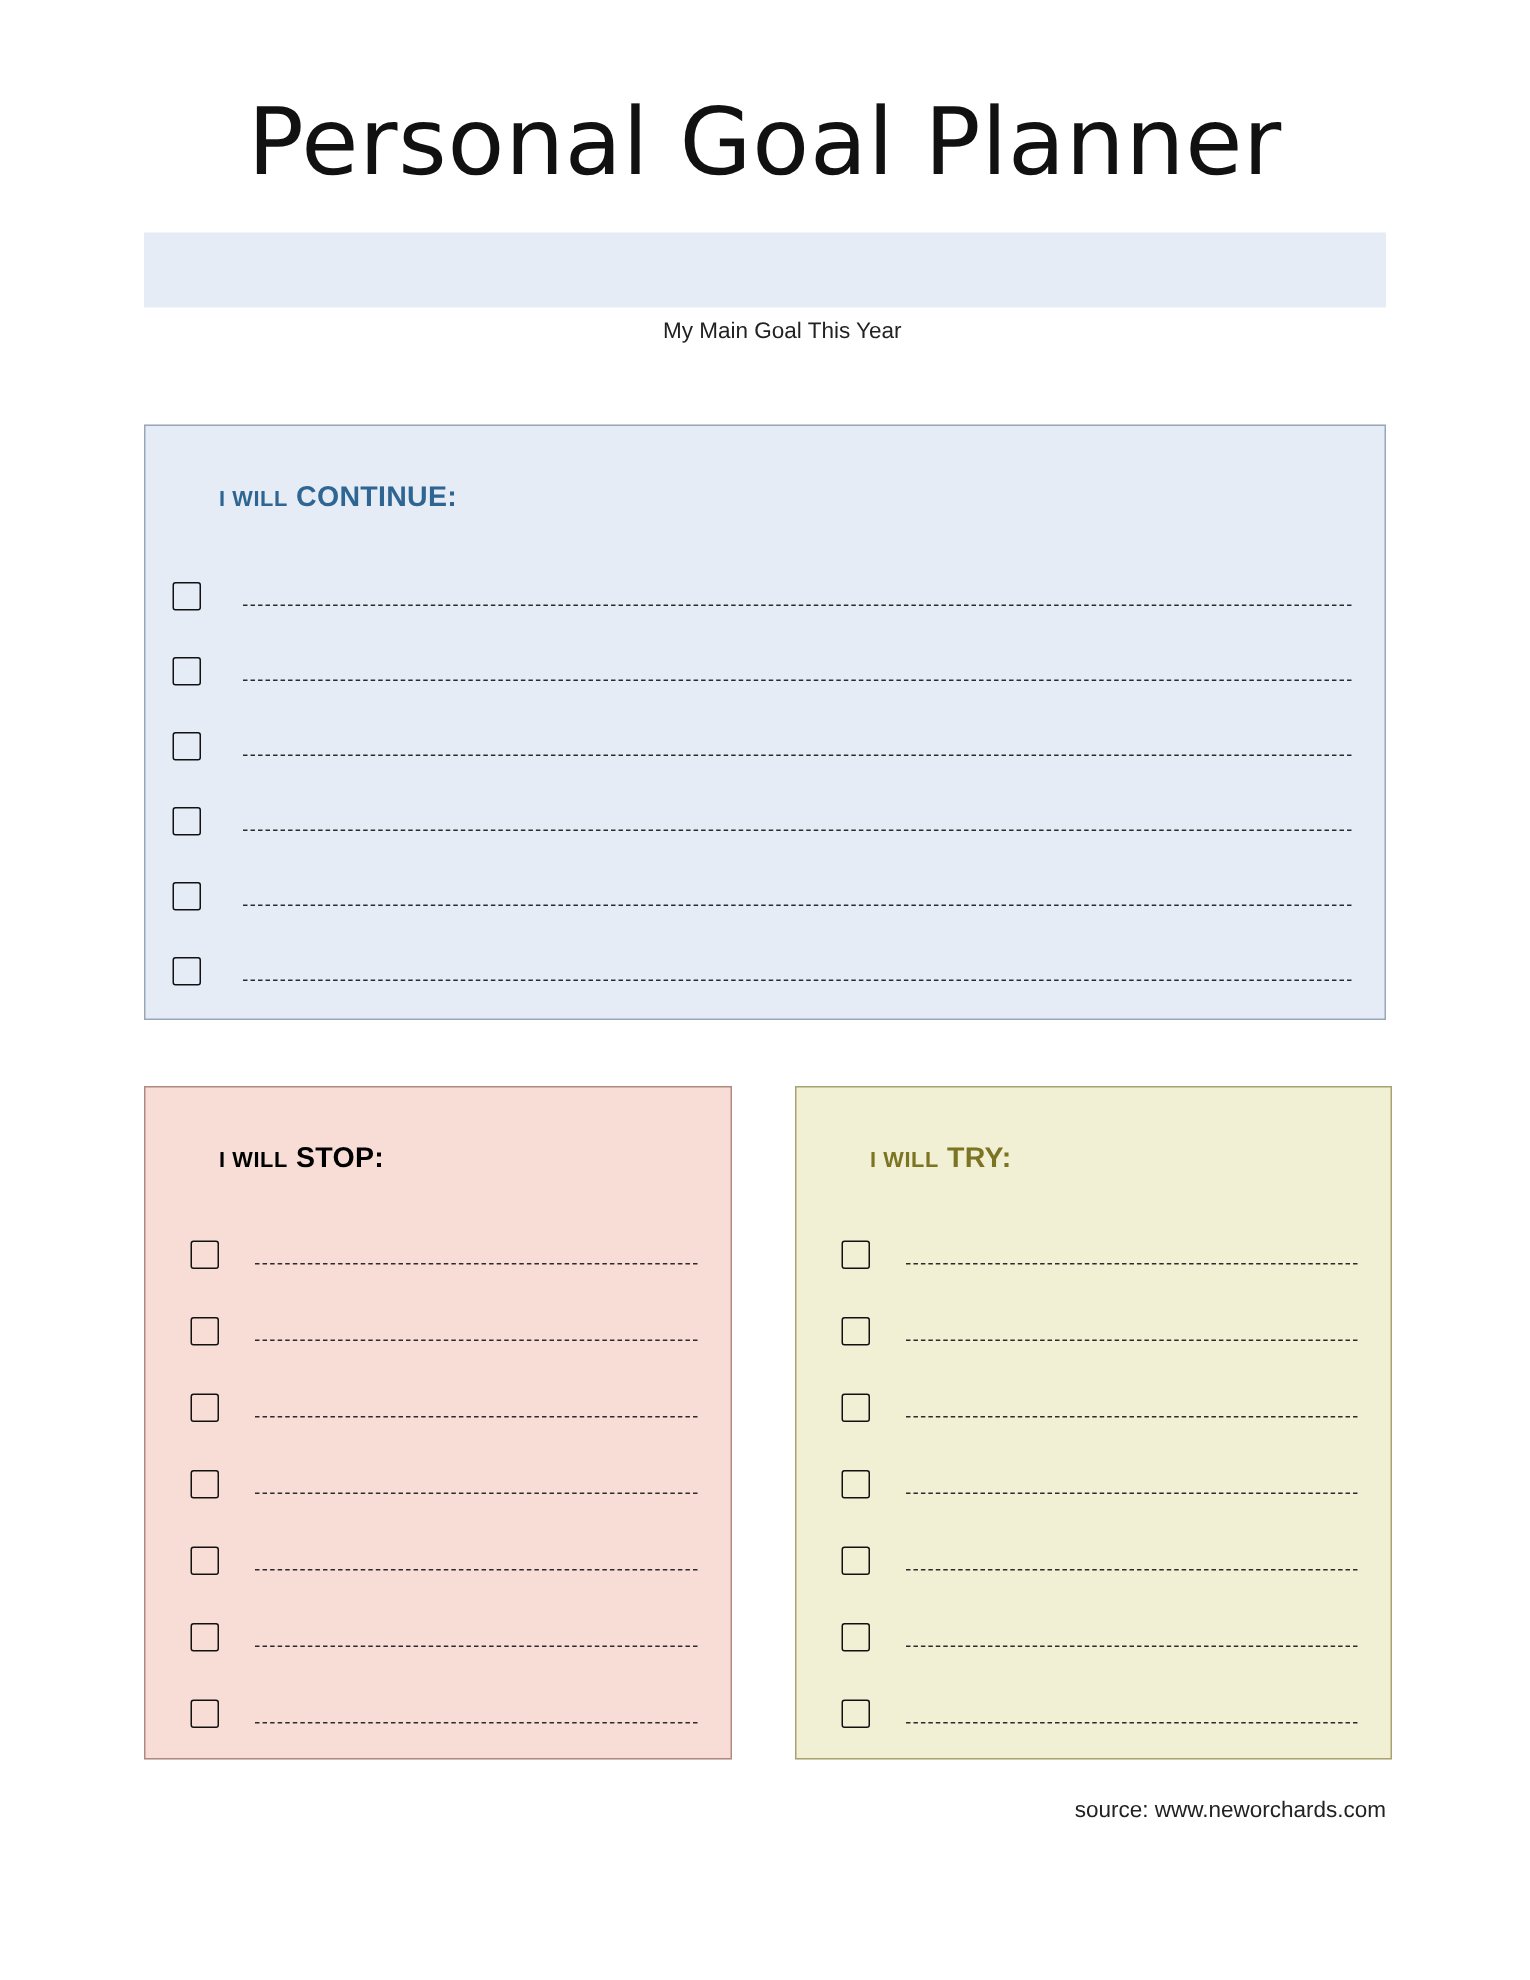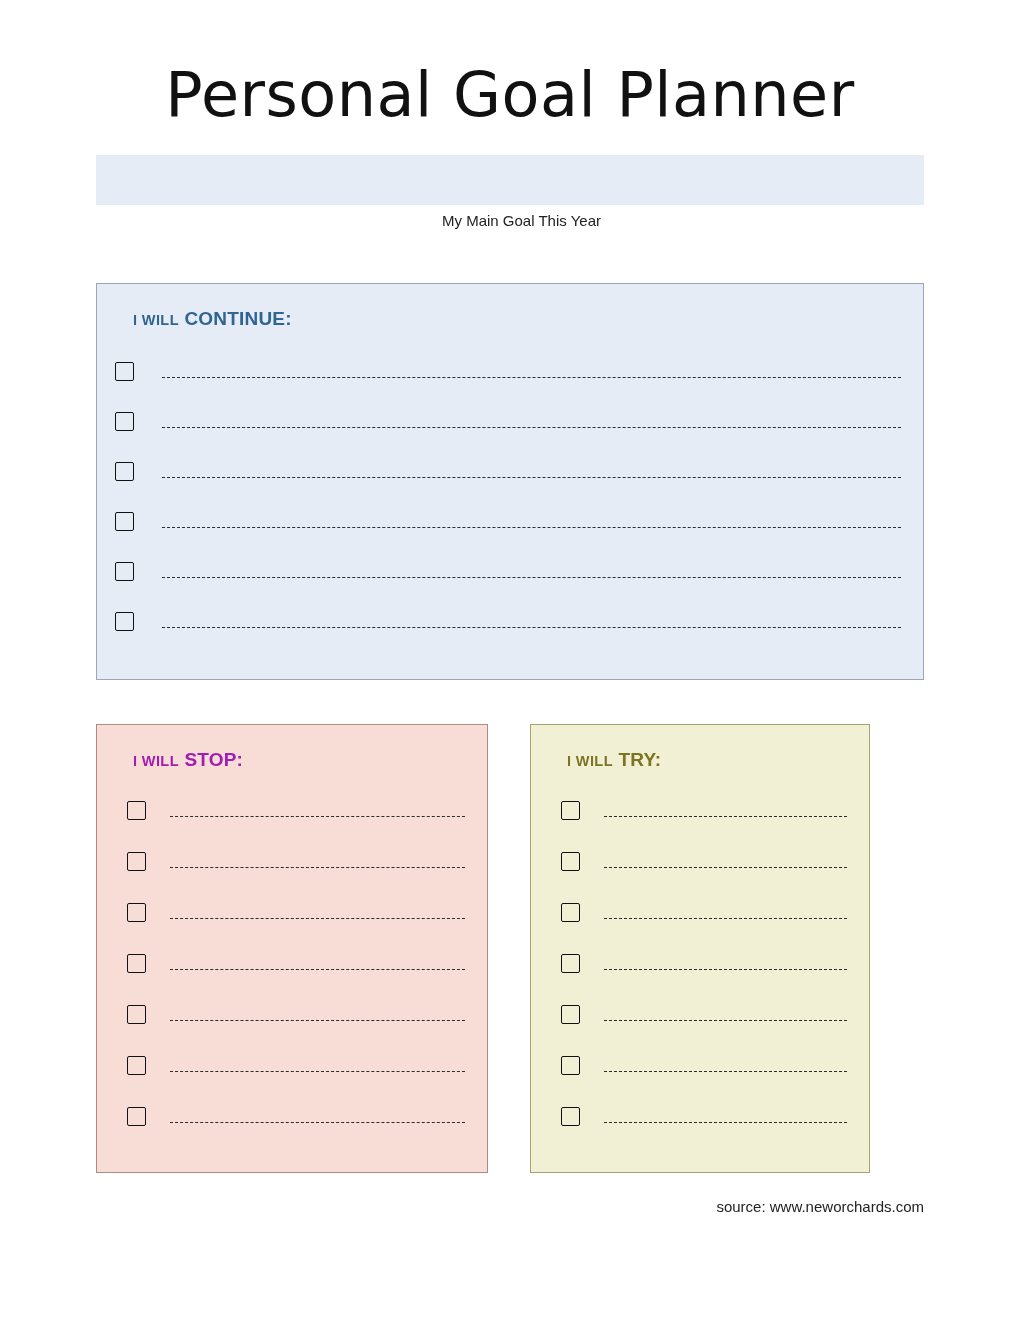--- a/index.html
+++ b/index.html
@@ -72,40 +72,40 @@
     left: 96px;
     top: 724px;
     width: 392px;
     height: 449px;
     background: #f7ddd6;
     border: 1px solid #b08a80;
   }
   .panel-try {
     left: 530px;
     top: 724px;
-    width: 340px;
+    width: 398px;
     height: 449px;
     background: #f2f0d4;
     border: 1px solid #a8a273;
   }
 
   .panel-heading {
-    margin: 0;
+    margin: 13px;
     padding: 24px 0 0 36px;
     font-size: 19px;
     font-weight: 700;
     letter-spacing: 0.2px;
   }
   .panel-heading .small {
     font-size: 14.5px;
     font-weight: 700;
     letter-spacing: 0.4px;
   }
   .head-continue { color: #2f6592; }
-  .head-stop { color: #a21caf; }
+  .head-stop { color: #000000; }
   .head-try { color: #7b7422; }
 
   
   .rows {
     margin: 0;
     padding: 0;
     list-style: none;
   }
   .panel-continue .rows { padding-top: 16px; }
   .panel-stop .rows,

